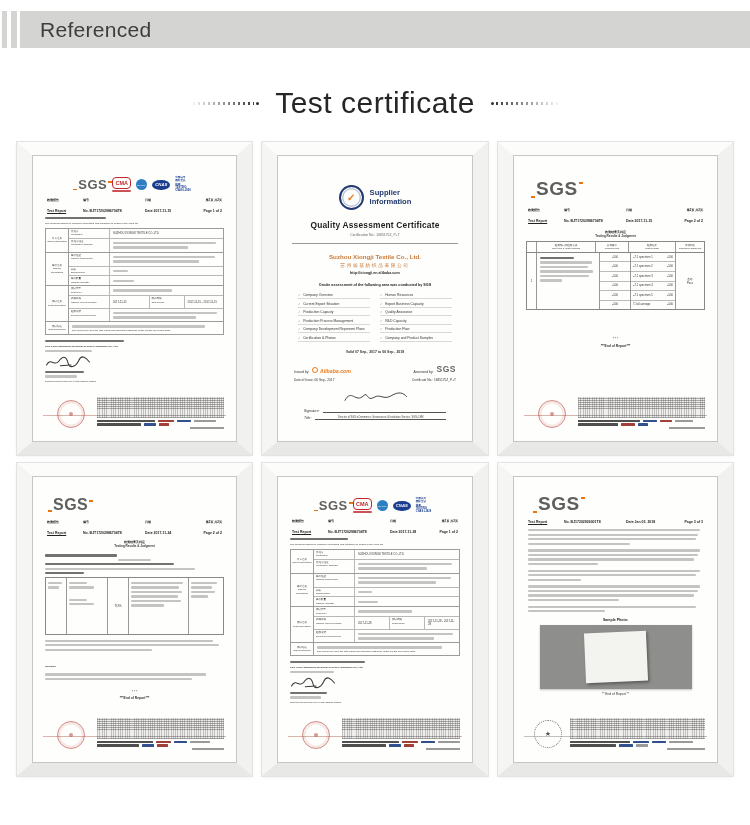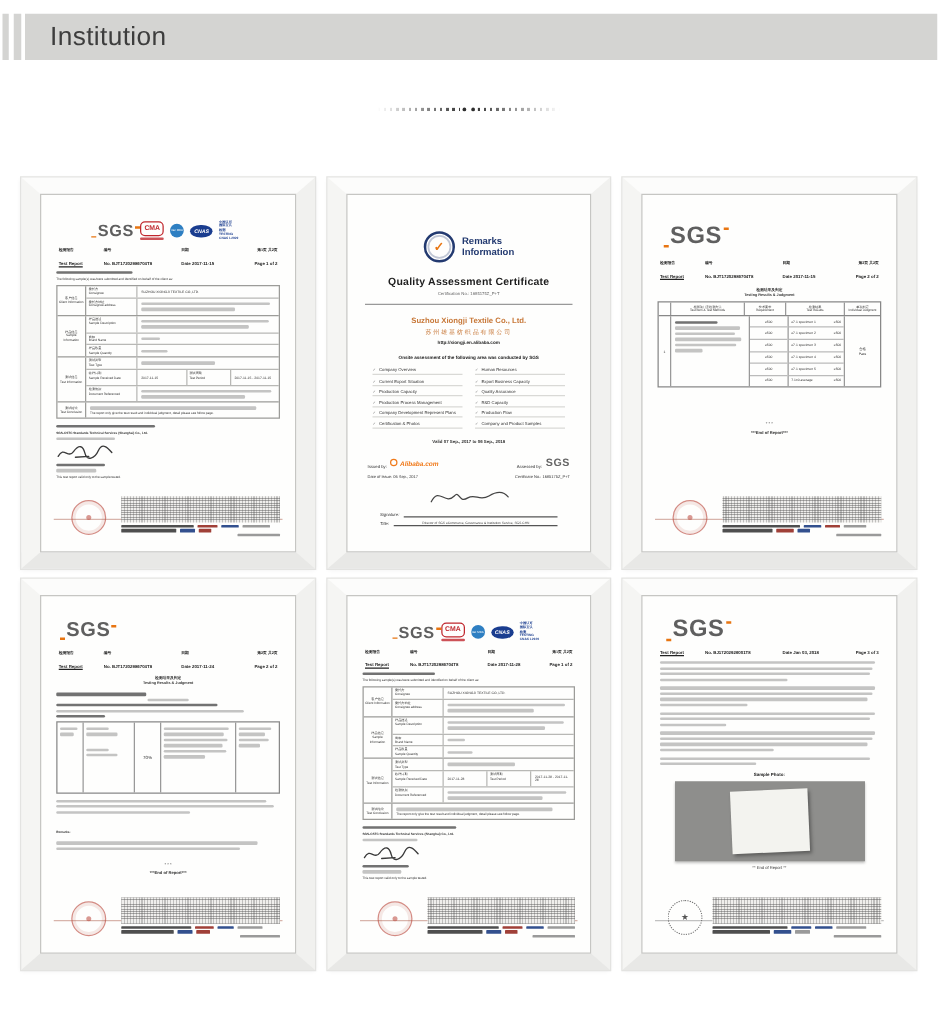--- a/index.html
+++ b/index.html
@@ -141,26 +141,27 @@
   .photo-label{text-align:center;font-size:3.6px;font-weight:bold;margin-top:6px;color:#222;}
   .photo{width:152px;height:64px;background:#8e8e8c;margin:3px auto 0;display:flex;align-items:center;justify-content:center;box-shadow:0 1px 2px rgba(0,0,0,.25);}
   .cloth{width:62px;height:50px;background:#f3f3ef;transform:rotate(-2.5deg);box-shadow:1.5px 2px 3px rgba(0,0,0,.35);}
 </style>
 </head>
 <body>
 
 <div class="hdr-tick t1"></div>
 <div class="hdr-tick t2"></div>
 <div class="hdr-bar">
-  <span class="txt">Institution</span>
+  <span class="txt">Referenced</span>
 </div>
 
 <div class="sec-title">
   <span class="dots l"></span>
   <span class="enddot"></span>
+  <span class="txt">Test certificate</span>
   <span class="enddot"></span>
   <span class="dots r"></span>
 </div>
 
 <div class="cert" style="left:17px;top:142px">
  <div class="frame">
   <div class="paper">
     <div class="logo-row">
       <span class="sgs-logo sgs-sm">SGS</span>
       <span class="cma">
@@ -352,21 +353,21 @@
   </div>
  </div>
 </div>
 
 <div class="cert c-mid" style="left:262px;top:142px">
  <div class="frame">
   <div class="paper">
     <div class="badge-row">
       <span class="badge">✓</span>
       <span class="badge-txt">
-        <i>Remarks</i>
+        <i>Supplier</i>
             <i>Information</i>
       </span>
     </div>
     <div class="sa-title">Quality Assessment Certificate</div>
     <div class="sa-certno">Certification No.: 1685175Z_P+T</div>
     <div class="sa-hr"></div>
     <div class="sa-co-en">Suzhou Xiongji Textile Co., Ltd.</div>
     <div class="sa-co-cn">苏州雄基纺织品有限公司</div>
     <div class="sa-url">http://xiongji.en.alibaba.com</div>
     <div class="sa-onsite">Onsite assessment of the following area was conducted by SGS</div>

